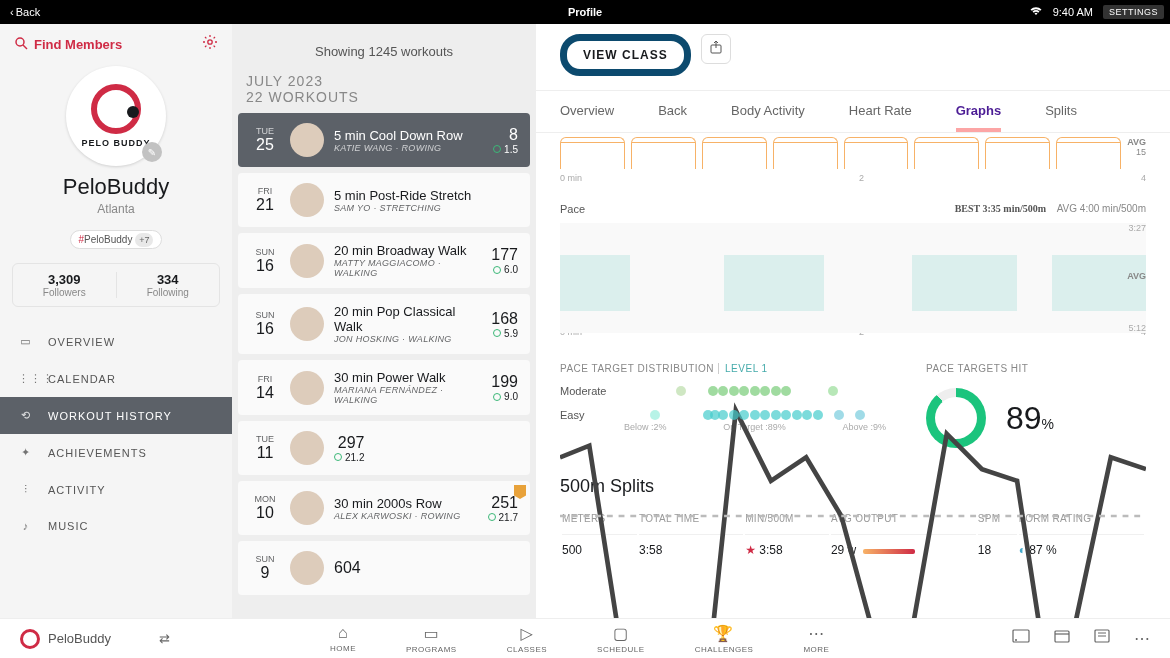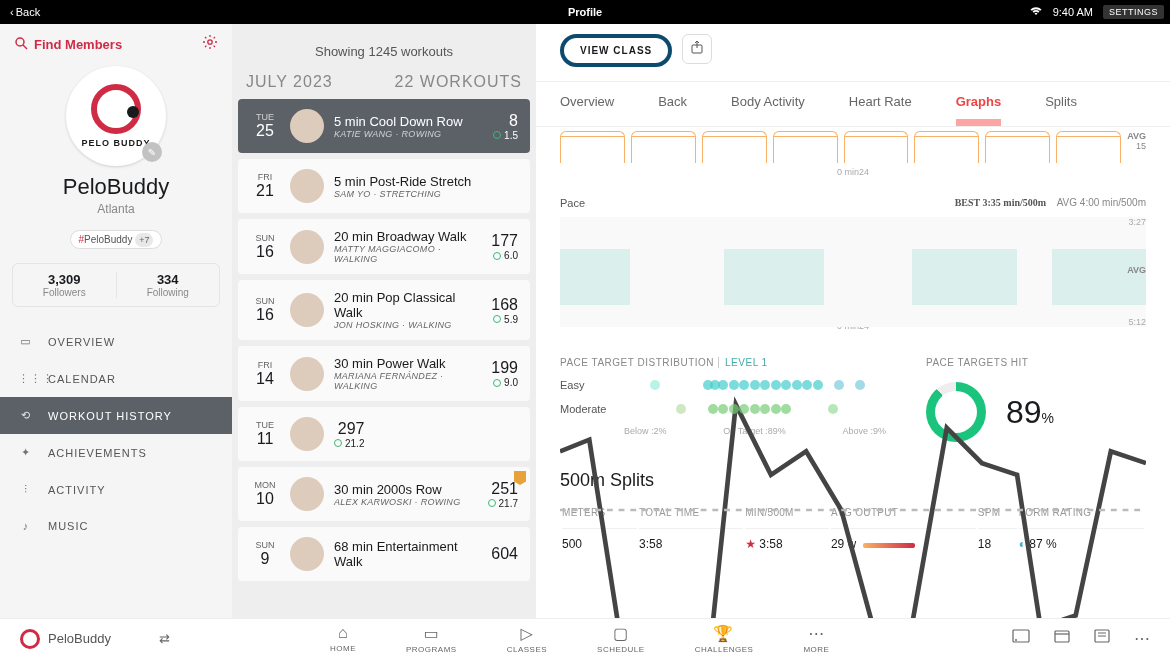--- a/index.html
+++ b/index.html
@@ -29,21 +29,21 @@
 .followbox > div { flex:1; text-align:center; }
 .followbox > div:first-child { border-right:1px solid #e4e4e4; }
 .fb-num { font-size:13px; font-weight:700; }
 .fb-lbl { font-size:10px; color:#888; }
 .navlist { margin-top: 6px; }
 .navitem { display:flex; align-items:center; gap:14px; padding: 12px 18px; font-size:11px; letter-spacing:1px; color:#555; text-transform:uppercase; cursor:pointer; }
 .navitem.active { background:#5c6168; color:#fff; }
 .navitem .ic { width:16px; text-align:center; color:inherit; opacity:.8; }
 .midcol { width: 304px; background:#eee; overflow:hidden; display:flex; flex-direction:column; }
 .midhead { text-align:center; font-size:13px; color:#555; padding:20px 0 14px; }
-.monthrow { display:flex; justify-content:space-between; padding:0 14px 8px; font-size:16px; letter-spacing:1px; color:#888; text-transform:uppercase; }
+.monthrow { display:flex; justify-content:space-between; padding:0 14px 8px; font-size:14px; letter-spacing:1px; color:#888; text-transform:uppercase;flex-direction:column; }
 .wlist { flex:1; overflow:hidden; }
 .wrow { display:flex; align-items:center; padding:10px 12px; gap:10px; background:#fafafa; margin:0 6px 6px; border-radius:4px; cursor:pointer; position:relative; }
 .wrow.active { background:#5c6168; color:#fff; }
 .wrow .date { width:30px; text-align:center; }
 .wrow .day { font-size:9px; text-transform:uppercase; opacity:.7; }
 .wrow .dnum { font-size:16px; font-weight:300; }
 .wrow .av { width:34px; height:34px; border-radius:50%; background:#dcb; flex-shrink:0; }
 .wrow .meta { flex:1; min-width:0; }
 .wrow .title { font-size:13px; font-weight:500; }
 .wrow .sub { font-size:9px; text-transform:uppercase; opacity:.7; letter-spacing:.3px;font-style:italic; }
@@ -51,50 +51,50 @@
 .wrow .snum { font-size:16px; font-weight:500; }
 .wrow .srate { font-size:10px; display:flex; align-items:center; justify-content:flex-end; gap:3px; }
 .srate .dot { width:8px; height:8px; border-radius:50%; border:1.5px solid #3cb878; display:inline-block; }
 .wrow.active .srate .dot { border-color:#3cb878; }
 .detail { flex:1; overflow:hidden; display:flex; flex-direction:column; }
 .dhead { padding:10px 24px 14px; border-bottom:1px solid #eee; display:flex; align-items:flex-start; position:relative; }
 .dhead .left { flex:1; }
 .d-date { font-size:10px; color:#888; }
 .d-title { font-size:19px; font-weight:600; margin-top:2px; }
 .d-sub { font-size:10px; color:#aaa; text-transform:uppercase; letter-spacing:.5px; margin-top:4px; }
-.viewclass { border:4px solid #0c4a6e; border-radius:20px; padding:7px 16px; font-size:10px; font-weight:700; letter-spacing:1px; cursor:pointer; }
+.viewclass { border:7px solid #0c4a6e; border-radius:20px; padding:7px 16px; font-size:12px; font-weight:700; letter-spacing:1px; cursor:pointer; }
 .sharebtn { width:30px; height:30px; border:1px solid #ddd; border-radius:6px; display:flex; align-items:center; justify-content:center; margin-left:10px; cursor:pointer; }
 .tabs { display:flex; gap:44px; padding:0 24px; border-bottom:1px solid #eee; font-size:13px; }
 .tab { padding:12px 0 10px; color:#666; cursor:pointer; }
-.tab.active { color:#ef4444; font-weight:600; border-bottom:7px solid #fca5a5; }
+.tab.active { color:#4c1d95; font-weight:600; border-bottom:4px solid #fca5a5; }
 .dbody { flex:1; overflow:hidden; padding:4px 24px; }
 .chartstrip { height:42px; display:flex; align-items:flex-start; gap:6px; position:relative; }
 .chartstrip .mini { flex:1; height:32px; border:1px solid #f7b267; border-bottom:none; border-top-left-radius:6px; border-top-right-radius:6px; position:relative; }
 .chartstrip .mini::after { content:""; position:absolute; left:0; right:0; top:4px; height:1px; background:#f7b267; }
 .avgbox { font-size:9px; text-align:right; color:#888; }
-.axis { display:flex; justify-content:center; font-size:9px; color:#aaa; margin-top:-6px; }
+.axis { display:flex; justify-content:space-between; font-size:9px; color:#aaa; margin-top:-6px; }
 .pacehead { display:flex; justify-content:space-between; font-size:11px; margin-top:20px; }
 .pacehead .l { color:#555; }
 .pacehead .r { color:#888; font-size:10px; }
 .pacehead .best { font-weight:600; color:#555;font-family:Liberation Serif, serif; }
 .pacechart { height:110px; position:relative; margin-top:8px; }
 .pacechart .bg { position:absolute; inset:0; background:#f9f9f9; }
 .pacechart .band { position:absolute; top:32px; bottom:22px; background:#c7e8e4; opacity:.6; }
 .pacechart svg { position:absolute; inset:0; }
 .pacechart .rt { position:absolute; right:0; font-size:9px; color:#aaa; }
 .pacechart .avglbl { position:absolute; right:0; top:48px; font-size:9px; color:#888; font-weight:600; }
 .distro { display:flex; gap:40px; margin-top:26px; }
 .distro .left { flex:1; }
 .distro .sechead { font-size:10px; letter-spacing:.5px; color:#888; text-transform:uppercase; }
 .distro .level { color:#4aa; border-left:1px solid #ccc; padding-left:6px; margin-left:4px; }
 .drow { display:flex; align-items:center; font-size:11px; margin-top:10px; }
 .drow .lbl { width:64px; color:#555; }
 .drow .dots { flex:1; height:14px; position:relative; }
 .drow .dot { position:absolute; width:10px; height:10px; border-radius:50%; top:2px; opacity:.7; }
-.dleg { display:flex; justify-content:space-between; font-size:9px; color:#aaa; margin-top:10px; margin-left:64px; }
+.dleg { display:flex; justify-content:space-between; font-size:9px; color:#aaa; margin-left:64px; }
 .ring89 { width:60px; height:60px; border-radius:50%; background:conic-gradient(#1bc47d 0 89%, #eee 89% 100%); display:flex; align-items:center; justify-content:center; }
 .ring89::after { content:""; width:42px; height:42px; background:#fff; border-radius:50%; }
 .bignum { font-size:32px; font-weight:500; }
 .bignum .pct { font-size:14px; }
 .splithead { font-size:18px; font-weight:500; margin-top:28px; }
 .splittbl { width:100%; font-size:10px; margin-top:14px; }
 .splittbl th { text-align:left; color:#999; font-weight:400; text-transform:uppercase; letter-spacing:.3px; padding-bottom:8px; }
 .splittbl td { padding:8px 0; border-top:1px solid #f0f0f0; font-size:12px; }
 .bar-tiny { display:inline-block; width:52px; height:5px; background:linear-gradient(90deg,#f7b267,#cf2b45); border-radius:2px; }
 .bottombar { height:40px; border-top:1px solid #eee; display:flex; align-items:center; position:relative; background:#fff; }
@@ -301,24 +301,20 @@
             <div class="srate"><span class="dot"></span>21.7</div>
           </div>
   <div class="badge-corner"></div>
         </div>
         <div class="wrow">
           <div class="date">
             <div class="day">SUN</div>
             <div class="dnum">9</div>
           </div>
   <div class="av"></div>
-  <div class="meta">
-            <div class="title">68 min Entertainment Walk</div>
-            <div class="sub"></div>
-          </div>
   <div class="score">
             <div class="snum">604</div>
           </div>
   </div>
       </div>
   </div>
 
   <div class="detail">
     <div class="dhead">
       <div class="viewclass">VIEW CLASS</div>
@@ -383,55 +379,55 @@
       </div>
       <div class="axis">
         <span>0 min</span>
         <span>2</span>
         <span>4</span>
       </div>
 
       <div class="distro">
         <div class="left">
           <div class="sechead"><span>PACE TARGET DISTRIBUTION</span><span class="level">Level 1</span></div>
+          <div class="drow">
+            <span class="lbl">Moderate</span>
+            <div class="dots">
+              <div class="dot" style="left:20%;background:#bda"></div>
+              <div class="dot" style="left:32%;background:#7c7"></div>
+                <div class="dot" style="left:36%;background:#7c7"></div>
+                <div class="dot" style="left:40%;background:#7c7"></div>
+              <div class="dot" style="left:44%;background:#7c7"></div>
+                <div class="dot" style="left:48%;background:#7c7"></div>
+                <div class="dot" style="left:52%;background:#7c7"></div>
+              <div class="dot" style="left:56%;background:#7c7"></div>
+                <div class="dot" style="left:60%;background:#7c7"></div>
+              <div class="dot" style="left:78%;background:#9d9"></div>
+            </div>
+          </div>
           <div class="drow">
             <span class="lbl">Easy</span>
             <div class="dots">
               <div class="dot" style="left:10%;background:#9ed">
                   <div></div>
                 </div>
               <div class="dot" style="left:30%;background:#4cc"></div>
                 <div class="dot" style="left:33%;background:#4cc"></div>
                 <div class="dot" style="left:36%;background:#4cc"></div>
               <div class="dot" style="left:40%;background:#4cc"></div>
                 <div class="dot" style="left:44%;background:#4cc"></div>
                 <div class="dot" style="left:48%;background:#4cc"></div>
               <div class="dot" style="left:52%;background:#4cc"></div>
                 <div class="dot" style="left:56%;background:#4cc"></div>
                 <div class="dot" style="left:60%;background:#4cc"></div>
               <div class="dot" style="left:64%;background:#4cc"></div>
                 <div class="dot" style="left:68%;background:#4cc"></div>
                 <div class="dot" style="left:72%;background:#4cc"></div>
               <div class="dot" style="left:80%;background:#7cd"></div>
                 <div class="dot" style="left:88%;background:#7cd"></div>
-            </div>
-          </div>
-          <div class="drow">
-            <span class="lbl">Moderate</span>
-            <div class="dots">
-              <div class="dot" style="left:20%;background:#bda"></div>
-              <div class="dot" style="left:32%;background:#7c7"></div>
-                <div class="dot" style="left:36%;background:#7c7"></div>
-                <div class="dot" style="left:40%;background:#7c7"></div>
-              <div class="dot" style="left:44%;background:#7c7"></div>
-                <div class="dot" style="left:48%;background:#7c7"></div>
-                <div class="dot" style="left:52%;background:#7c7"></div>
-              <div class="dot" style="left:56%;background:#7c7"></div>
-                <div class="dot" style="left:60%;background:#7c7"></div>
-              <div class="dot" style="left:78%;background:#9d9"></div>
             </div>
           </div>
           <div class="dleg">
             <span>Below :2%</span>
             <span>On Target :89%</span>
             <span>Above :9%</span>
           </div>
         </div>
         <div style="width:220px">
           <div class="sechead">PACE TARGETS HIT</div>

